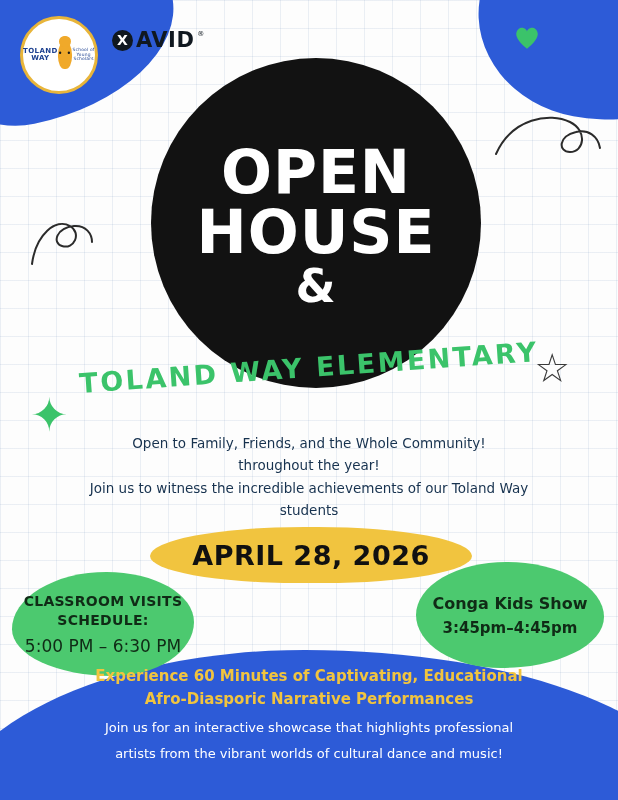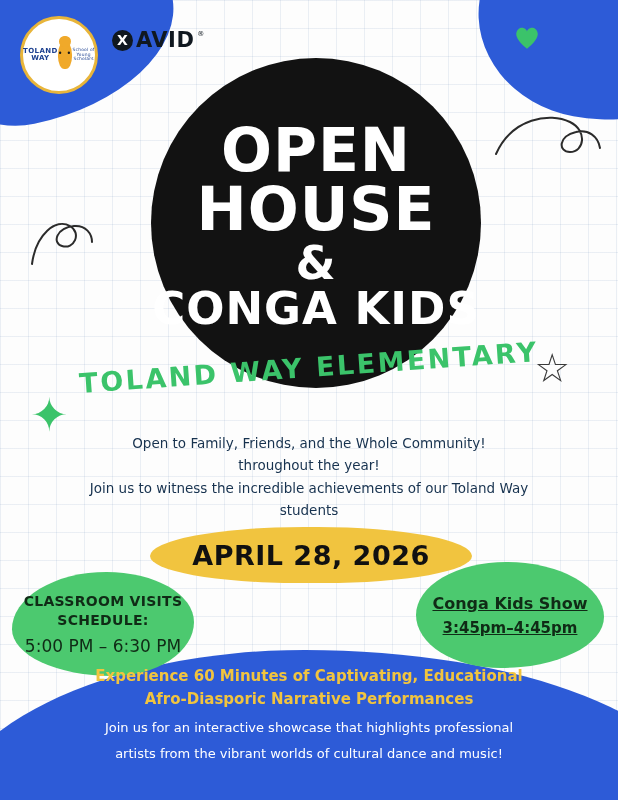--- a/index.html
+++ b/index.html
@@ -276,21 +276,20 @@
     width: 188px;
     height: 106px;
     background: #4cc96f;
     border-radius: 48% 52% 55% 45% / 50% 52% 48% 50%;
     display: flex;
     flex-direction: column;
     align-items: center;
     justify-content: center;
     text-align: center;
     color: #102b16;
-    text-decoration: underline;
   }
   .bubble-right .b-title {
     font-size: 16px;
     font-weight: bold;
   }
   .bubble-right .b-time {
     font-size: 15px;
     margin-top: 6px;
     font-weight: bold;
   }
@@ -349,21 +348,20 @@
   <div class="logo-avid">
     <div class="avid-mark">X</div>
     <div class="avid-word">AVID</div>
     <div class="avid-tm">®</div>
   </div>
 
   <div class="circle">
     <div class="t-open">OPEN</div>
     <div class="t-house">HOUSE</div>
     <div class="t-amp">&amp;</div>
-    <div class="t-conga">CONGA KIDS</div>
   </div>
 
   <div class="school-name">TOLAND WAY ELEMENTARY</div>
 
   <div class="intro">
     <div>Open to Family, Friends, and the Whole Community!</div>
     <div>throughout the year!</div>
     <div>Join us to witness the incredible achievements of our Toland Way students</div>
   </div>
 

